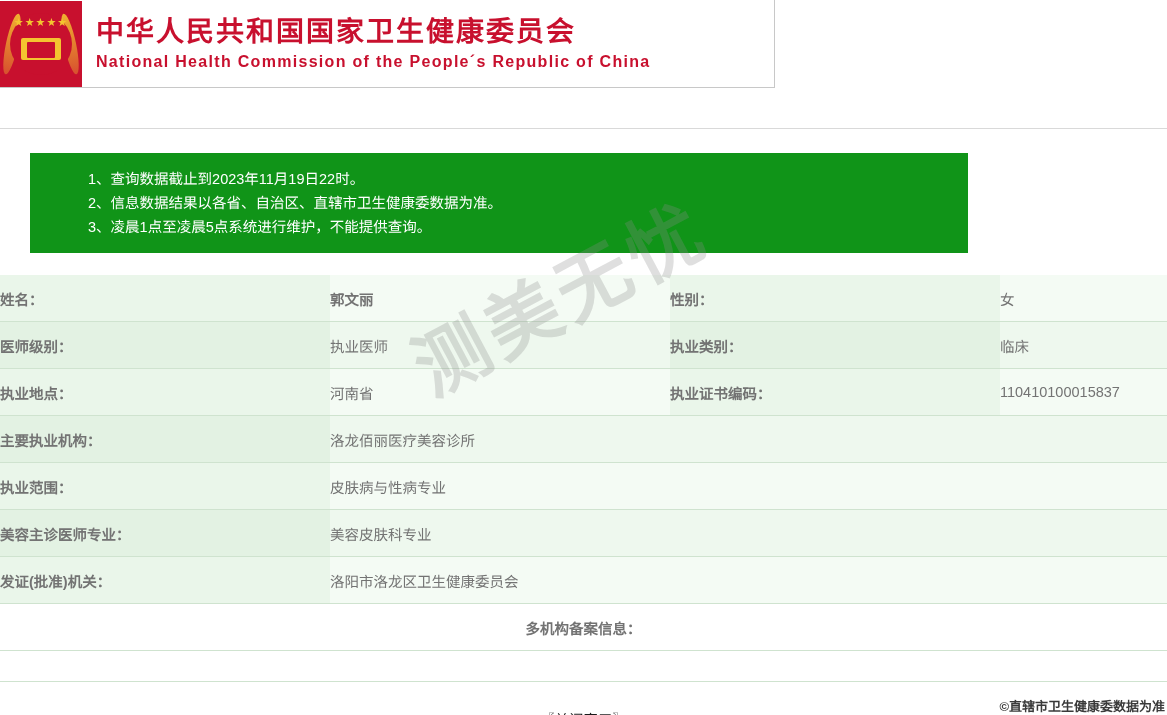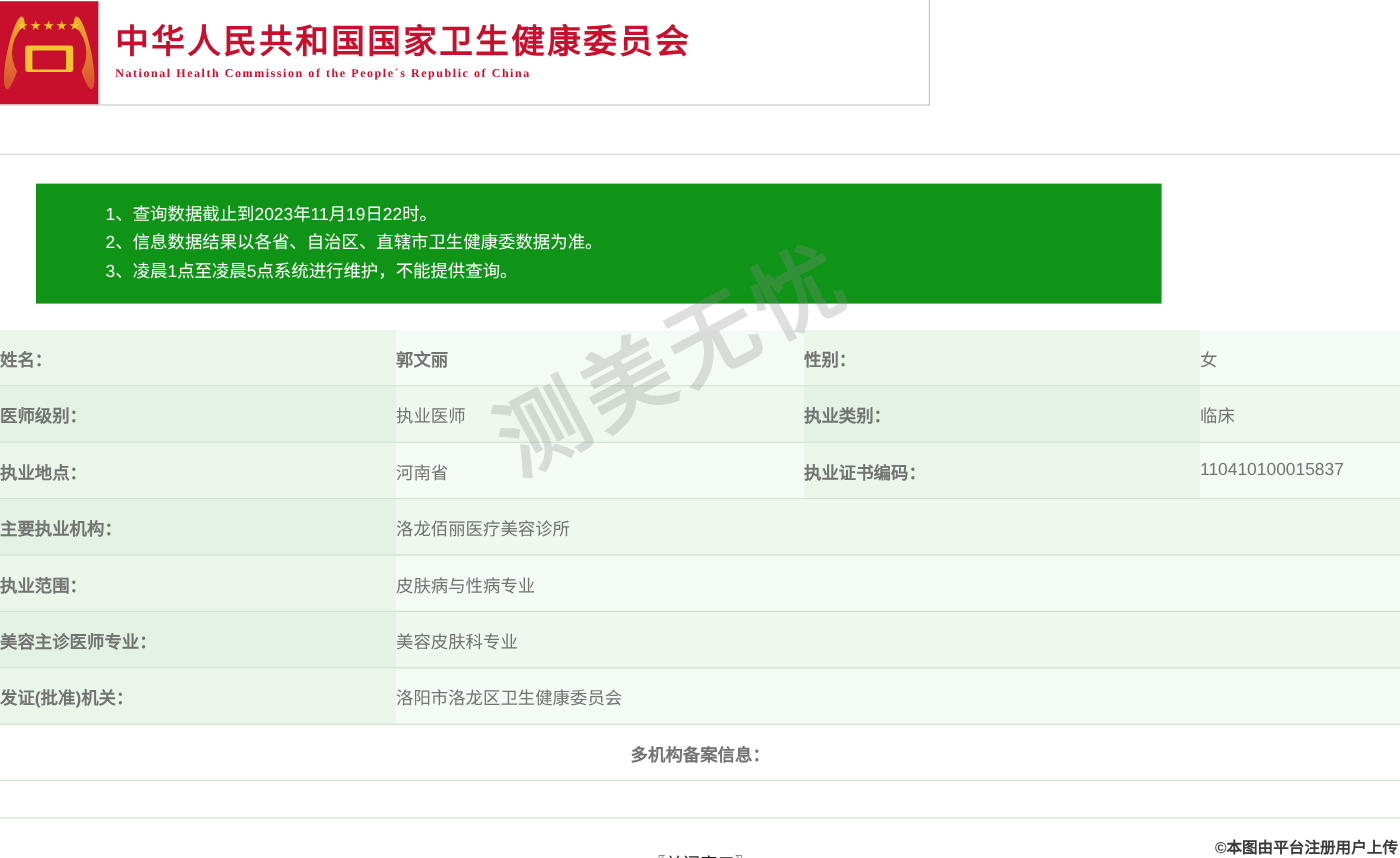--- a/index.html
+++ b/index.html
@@ -97,27 +97,26 @@
   .title-cn {
     color: #c8102e;
     font-size: 28px;
     font-weight: bold;
     letter-spacing: 2px;
     line-height: 1.15;
     white-space: nowrap;
   }
   .title-en {
     color: #c8102e;
-    font-size: 10px;
+    font-size: 16px;
     font-weight: bold;
     letter-spacing: 1.3px;
     line-height: 1.2;
     margin-top: 4px;
     white-space: nowrap;
-    font-family: Liberation Serif, serif;
   }
 
   .header-rule {
     width: 1167px;
     height: 1px;
     background: #d9d9d9;
     margin-top: 40px;
   }
 
   
@@ -299,15 +298,15 @@
         <td colspan="4"></td>
       </tr>
     </tbody>
   </table>
 
   <div class="close-wrap">
     <a class="close-link" href="#">〖关闭窗口〗</a>
   </div>
 
   <div class="watermark-big">测美无忧</div>
-  <div class="watermark-bottom">©本图由平台注册用户上传</div>
+  <div class="watermark-bottom">©直辖市卫生健康委数据为准</div>
 
 </div>
 
 </body></html>

